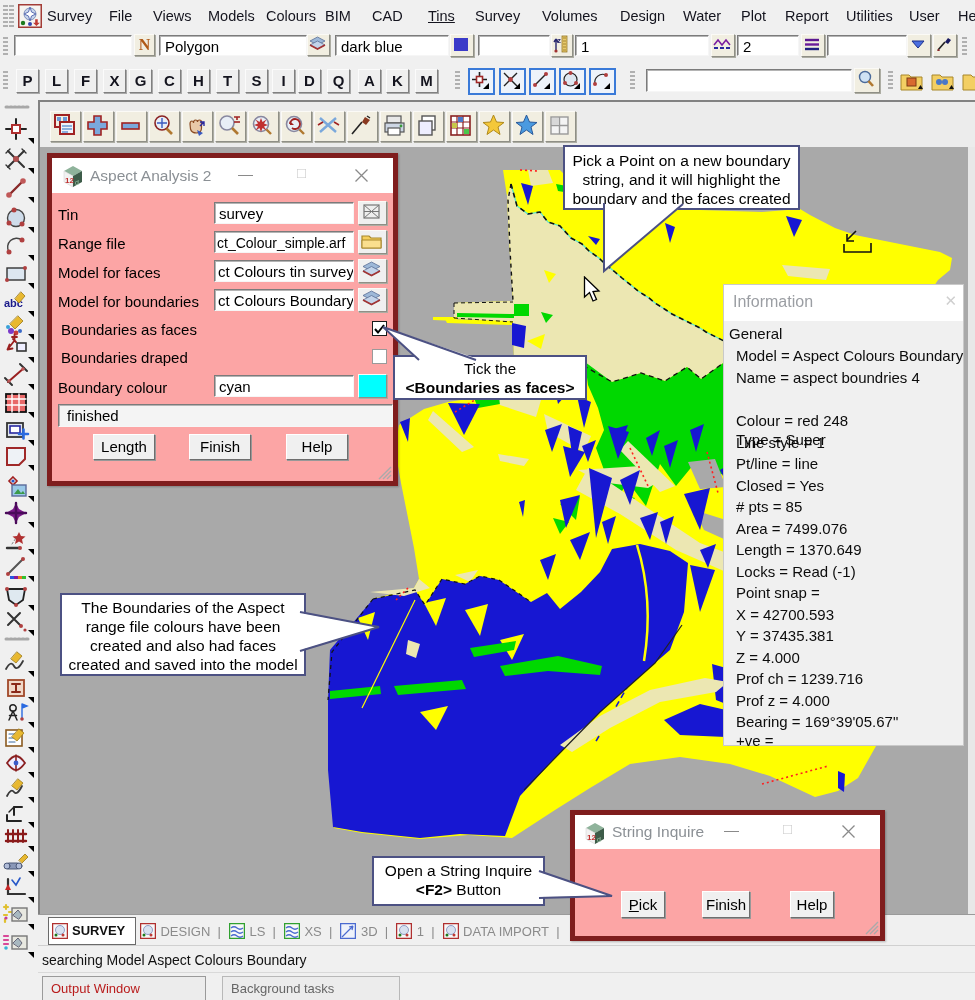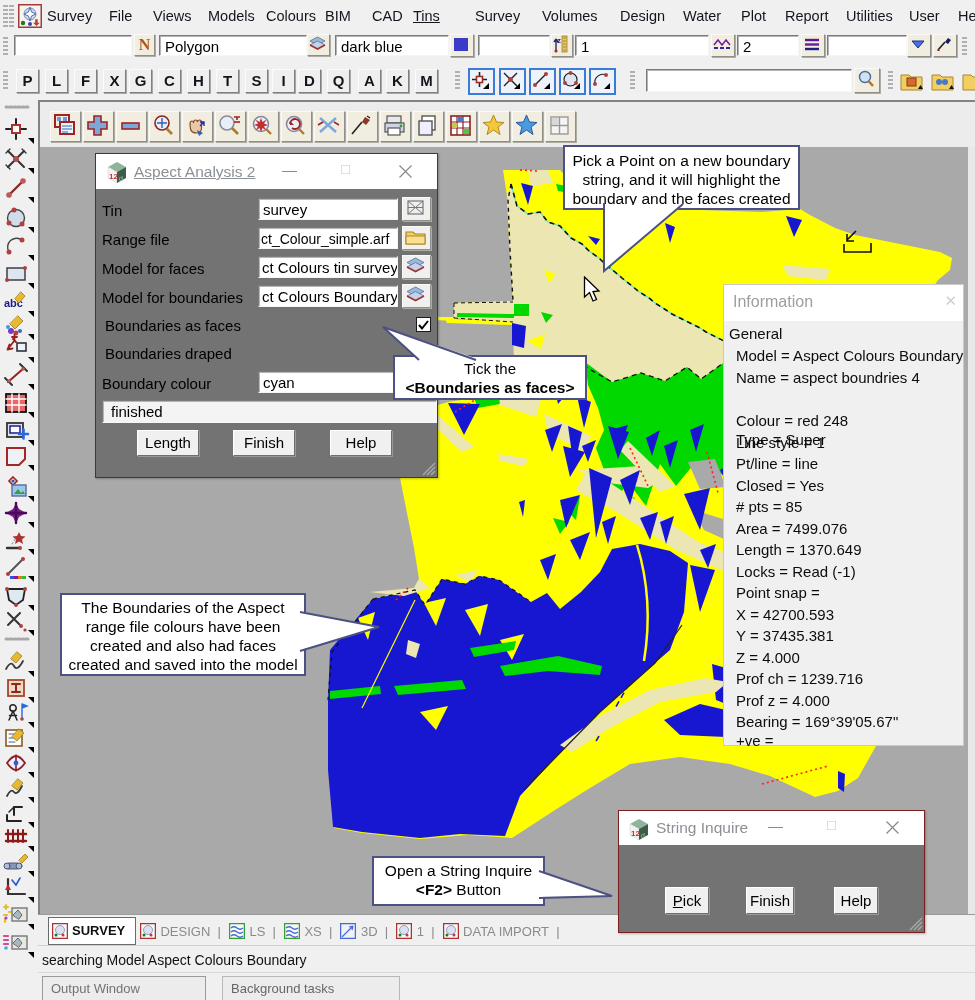--- a/index.html
+++ b/index.html
@@ -18,21 +18,21 @@
 .ftxt{font-size:15px;color:#000;position:absolute;}
 
 #lefttb{position:absolute;left:0;top:100px;width:38px;height:900px;background:#f0f0f0;z-index:40;}
 .cornertri{position:absolute;width:0;height:0;border-left:6px solid transparent;border-bottom:6px solid #000;}
 
 #viewwin{position:absolute;left:38px;top:100px;width:937px;height:814px;background:#ececec;border-left:2px solid #828282;border-top:2px solid #828282;}
 #row4{position:absolute;left:0px;top:0px;width:935px;height:45px;background:#ececec;}
 #canvas{position:absolute;left:0px;top:45px;width:928px;height:769px;background:#a9a9a9;}
 #rightstrip{position:absolute;left:928px;top:45px;width:7px;height:769px;background:#e8e8e8;}
 
-.dlg{position:absolute;background:#737373;border:1px solid #7f1d1d;box-shadow:1px 1px 2px rgba(0,0,0,.25);margin-left:48px;}
+.dlg{position:absolute;background:#fca5a5;border:5px solid #7f1d1d;box-shadow:1px 1px 2px rgba(0,0,0,.25);}
 .dlgtitle{position:absolute;left:0;top:0;width:100%;background:#fff;}
 .dlgname{position:absolute;font-size:15.5px;color:#8b9095;}
 .dbtn{position:absolute;background:#f0f0f0;border:1px solid;border-color:#ffffff #6e6e6e #6e6e6e #ffffff;box-shadow:1px 1px 0 #989898;color:#000;font-size:15px;text-align:center;}
 .wctl{position:absolute;color:#8a8a8a;font-size:15px;}
 
 .callout{position:absolute;background:#fff;border:2px solid #4c5183;color:#000;text-align:center;font-size:15.5px;line-height:19px;z-index:60;}
 .cotail{position:absolute;z-index:61;}
 
 #infopanel{position:absolute;left:724px;top:285px;width:239px;height:460px;background:#f0f0f0;z-index:20;box-shadow:0 0 0 1px #c9c9c9;}
 #infotitle{position:absolute;left:0;top:0;width:239px;height:36px;background:#fff;}
@@ -58,21 +58,21 @@
     <circle cx="12" cy="20" r="2" fill="#3447b0"></circle>
     <path d="M17 16 l3 0 l0 4 l2.5 0 l-4 4 l-4-4 l2.5 0 Z" fill="#c03a34" transform="scale(0.85) translate(3.2,2)"></path>
   </svg>
   <div class="menuitem" style="left:47px;">Survey</div>
   <div class="menuitem" style="left:109px;">File</div>
   <div class="menuitem" style="left:153px;">Views</div>
   <div class="menuitem" style="left:208px;">Models</div>
   <div class="menuitem" style="left:266px;">Colours</div>
   <div class="menuitem" style="left:325px;">BIM</div>
   <div class="menuitem" style="left:372px;">CAD</div>
-  <div class="menuitem" style="left:413px;text-decoration:underline;">Tins</div>
+  <div class="menuitem" style="left:428px;text-decoration:underline;">Tins</div>
   <div class="menuitem" style="left:475px;">Survey</div>
   <div class="menuitem" style="left:542px;">Volumes</div>
   <div class="menuitem" style="left:620px;">Design</div>
   <div class="menuitem" style="left:683px;">Water</div>
   <div class="menuitem" style="left:741px;">Plot</div>
   <div class="menuitem" style="left:785px;">Report</div>
   <div class="menuitem" style="left:846px;">Utilities</div>
   <div class="menuitem" style="left:909px;">User</div>
   <div class="menuitem" style="left:958px;">Help</div>
 </div>
@@ -661,21 +661,21 @@
 </div>
 <div id="aspectdlg" class="dlg" style="left:47px;top:153px;width:341px;height:323px;z-index:30;">
   <div class="dlgtitle" style="height:35px;">
     <svg class="abs" style="left:9px;top:6px;" width="24" height="24" viewBox="0 0 24 24">
           <path d="M3 7 L12 2 L21 7 L12 12 Z" fill="#8fb39b"></path>
           <path d="M3 7 L12 12 L12 23 L3 18 Z" fill="#f2f2f2" stroke="#ccc" stroke-width="0.5"></path>
           <path d="M12 12 L21 7 L21 18 L12 23 Z" fill="#3d5c49"></path>
           <text x="4" y="19" font-size="8" fill="#c03030" font-weight="bold" font-family="Liberation Sans">12</text>
           <text x="14" y="21" font-size="7" fill="#9ec8a8" font-family="Liberation Sans">d</text>
         </svg>
-    <span class="dlgname" style="left:38px;top:9px;text-decoration:underline;">Aspect Analysis 2</span>
+    <span class="dlgname" style="left:38px;top:9px;">Aspect Analysis 2</span>
     <span class="wctl" style="left:186px;top:7px;">—</span>
     <span class="wctl" style="left:245px;top:6px;color:#c9c9c9;">□</span>
     <svg class="abs" style="left:302px;top:10px;" width="15" height="15" viewBox="0 0 15 15">
           <path d="M1.5 1.5 L13.5 13.5 M13.5 1.5 L1.5 13.5" stroke="#8a8a8a" stroke-width="1.3"></path>
         </svg>
   </div>
   <div class="ftxt" style="left:6px;top:48px;">Tin</div>
   <div class="in3d" style="left:162px;top:44px;width:138px;height:20px;">
         <span class="ftxt" style="left:4px;top:2px;">survey</span>
       </div>
@@ -829,19 +829,19 @@
           <circle cx="11" cy="12" r="1.5" fill="#c03a34"></circle>
         </svg>
     <span style="font-size:13px;color:#8a8a8a;">DATA IMPORT&nbsp;&nbsp;|</span>
   </div>
 </div>
 <div id="statusrow">
       <span class="abs" style="left:42px;top:6px;font-size:14px;color:#111;">searching Model Aspect Colours Boundary</span>
     </div>
 <div id="bottomrow">
   <div class="abs" style="left:42px;top:3px;width:162px;height:24px;background:#ececec;border:1px solid #9a9a9a;">
-        <span class="abs" style="left:8px;top:4px;font-size:13px;color:#737373;">Output Window</span>
+        <span class="abs" style="left:8px;top:4px;font-size:13px;color:#b91c1c;">Output Window</span>
       </div>
   <div class="abs" style="left:222px;top:3px;width:176px;height:24px;background:#ececec;border:1px solid #b8b8b8;">
         <span class="abs" style="left:8px;top:4px;font-size:13px;color:#666;">Background tasks</span>
       </div>
 </div>
 </div>
 
 </body></html>

